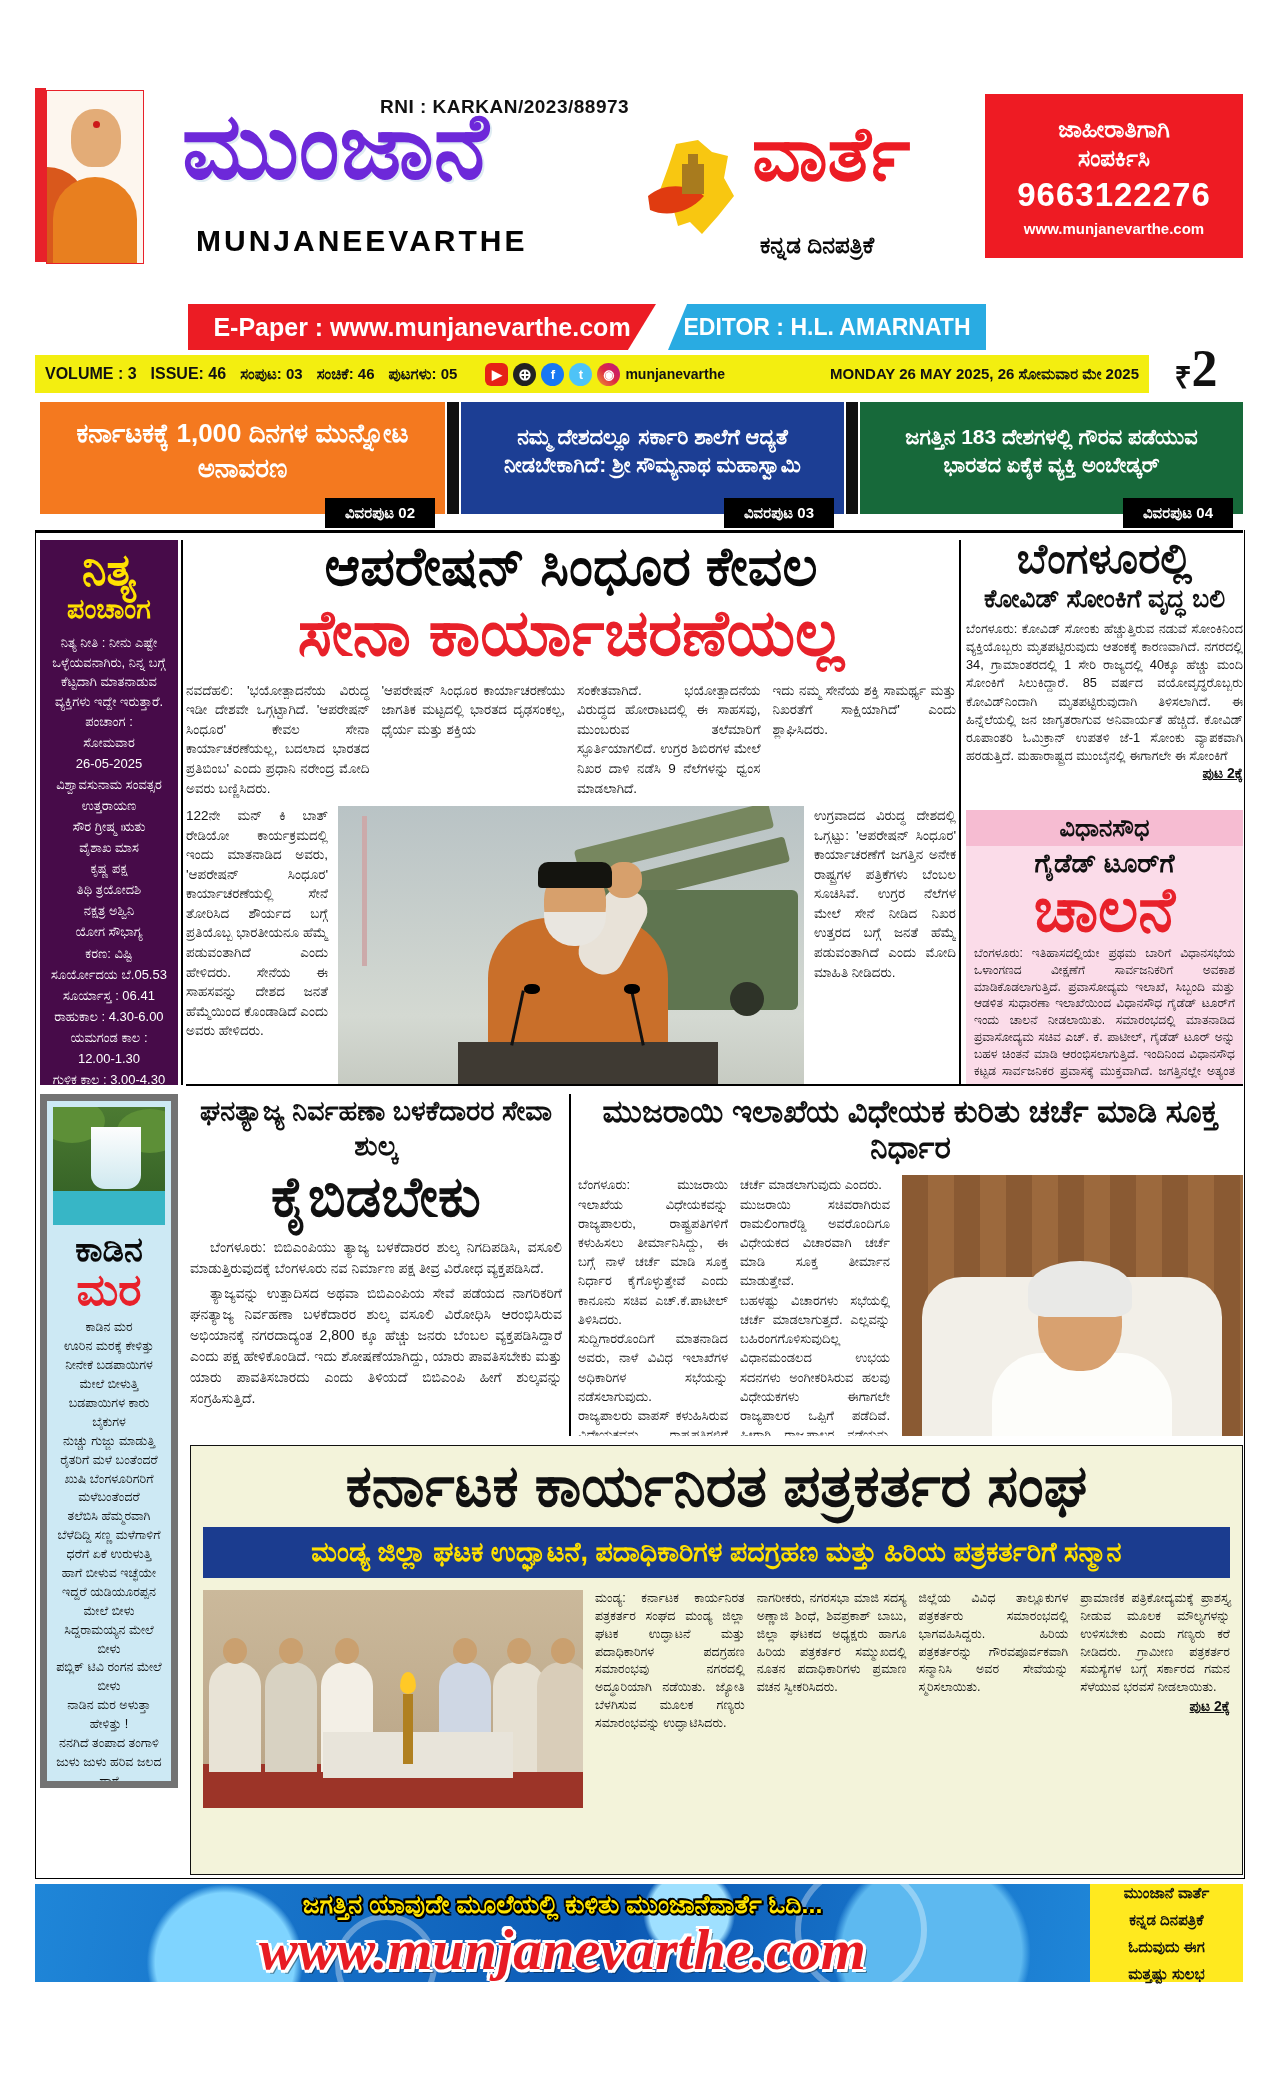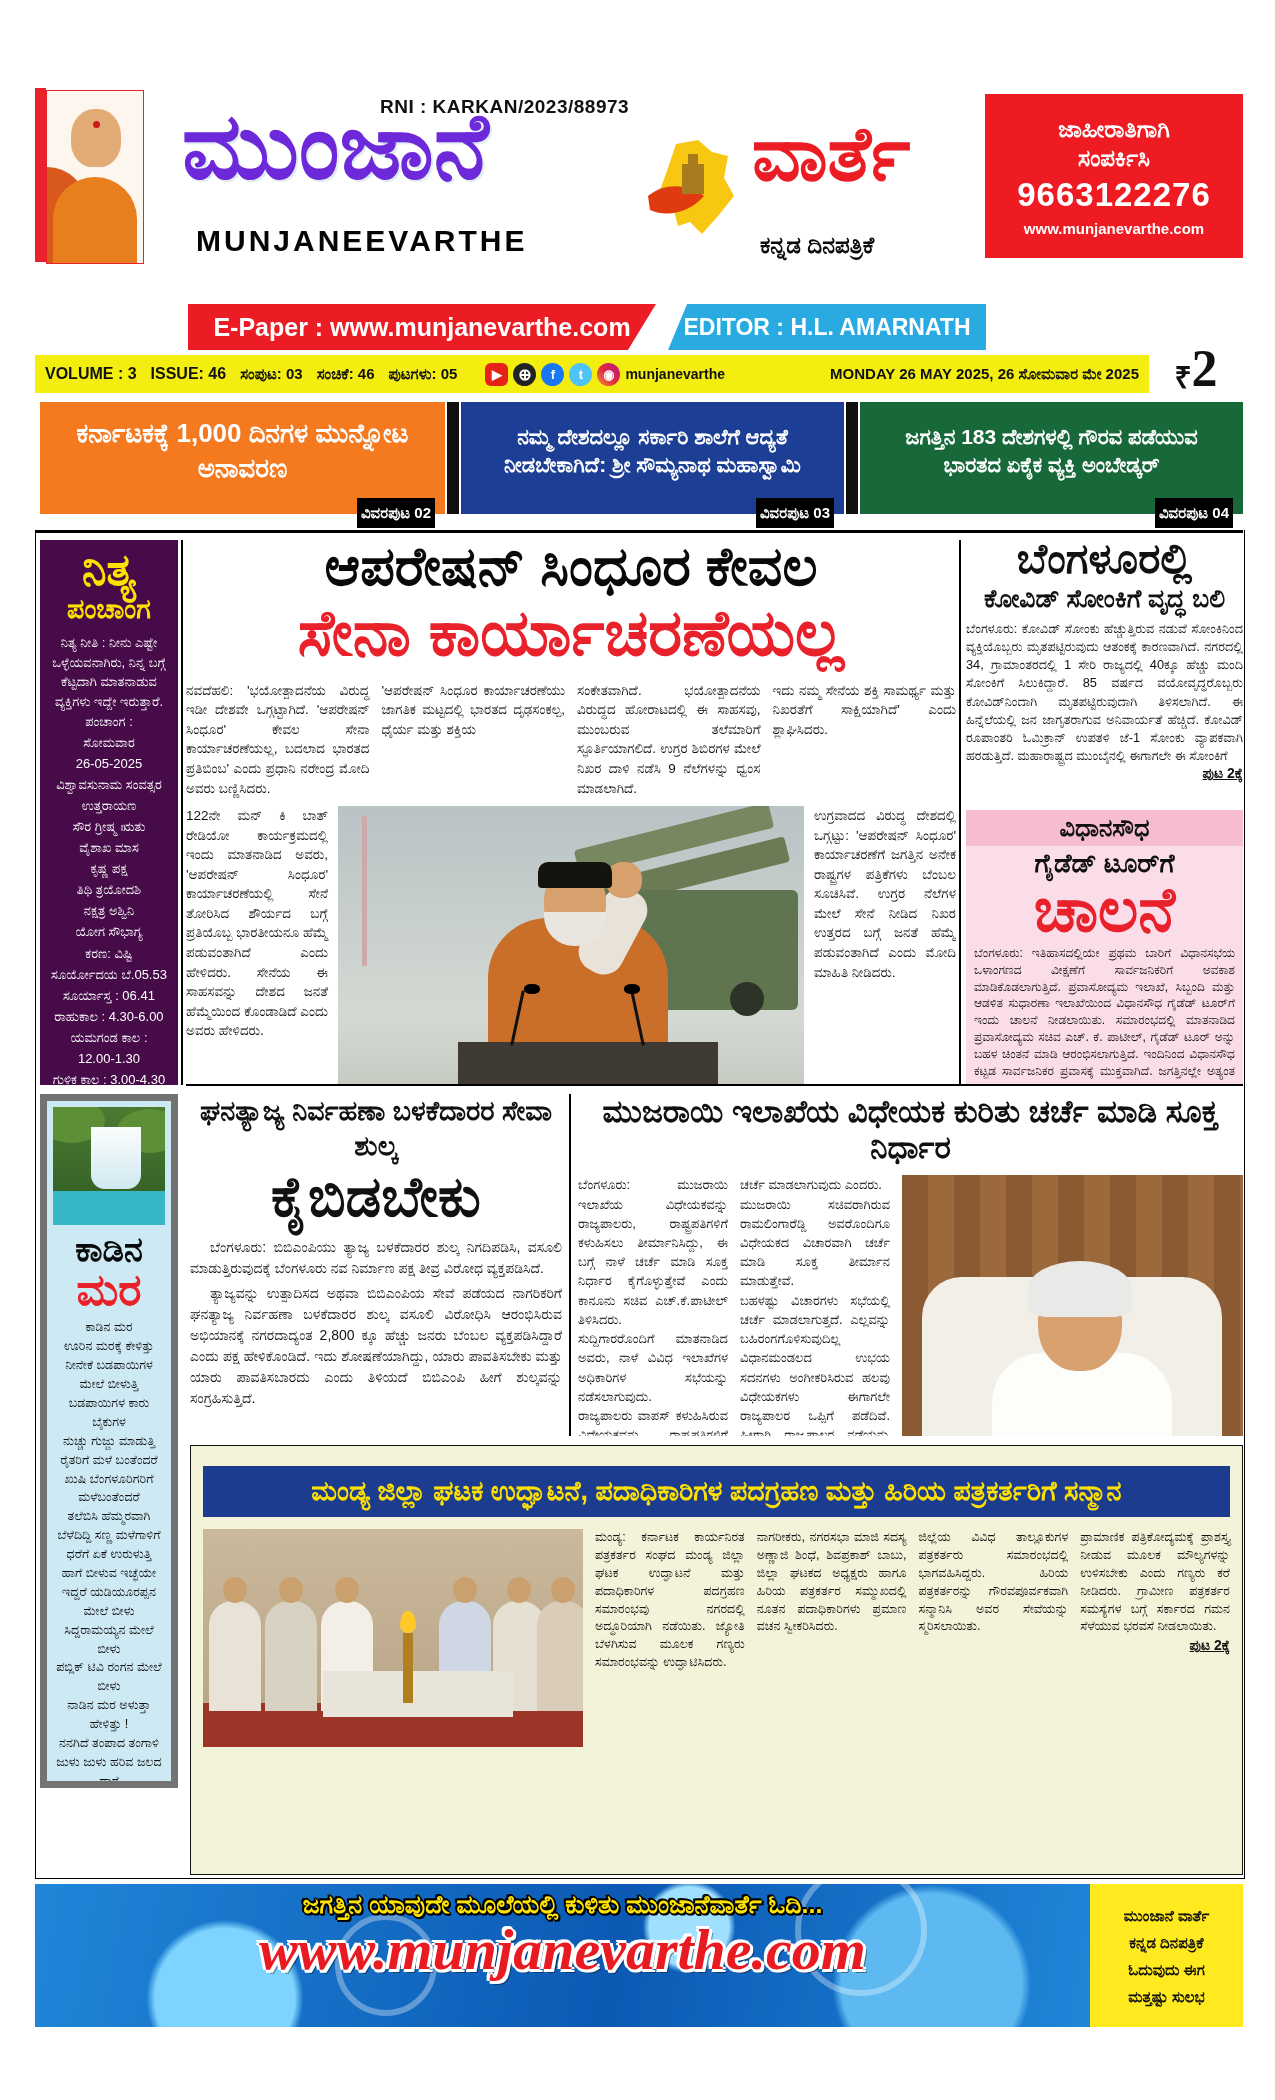--- a/index.html
+++ b/index.html
@@ -56,21 +56,21 @@
 
   
   .promo{top:402px;height:112px;color:#fff;display:flex;align-items:center;justify-content:center;
          padding:6px 14px 20px 14px;box-sizing:border-box;font-weight:bold;text-align:center;line-height:1.35;}
   .promo.p0{left:40px;width:405px;background:#f4791f;font-size:26px;}
   .promo.p1{left:461px;width:383px;background:#1c3e94;font-size:21px;}
   .promo.p2{left:860px;width:383px;background:#17693a;font-size:21px;}
   .psep{top:402px;width:12px;height:112px;background:#101010;}
   .psep.s0{left:447px;} .psep.s1{left:846px;}
   .ptag{position:absolute;right:10px;bottom:-14px;background:#000;color:#fff;font-size:15px;font-weight:bold;
-        padding:5px 4px;}
+        padding:5px 20px;}
   .toprule{left:35px;top:530px;width:1208px;height:3px;background:#000;}
   .frame{left:35px;top:530px;width:1208px;height:1348px;border-left:1.5px solid #000;border-right:1.5px solid #000;
          border-bottom:1.5px solid #000;pointer-events:none;}
 
   
   .panch{left:40px;top:540px;width:138px;height:545px;background:#470b49;color:#fff;overflow:hidden;
          display:flex;flex-direction:column;align-items:center;padding:8px 6px;box-sizing:border-box;}
   .panch .h1{color:#ffe100;font-size:44px;font-weight:bold;line-height:1.0;}
   .panch .h2{color:#ffe100;font-size:27px;font-weight:bold;margin:2px 0 8px 0;}
   .panch .niti{font-size:13px;line-height:1.5;text-align:center;}
@@ -156,21 +156,21 @@
         box-sizing:border-box;overflow:hidden;padding:6px;text-align:center;}
   .wfall{position:relative;width:100%;height:118px;overflow:hidden;background:linear-gradient(#4c7a32,#2f5c23);}
   .wfall .water{position:absolute;left:38px;top:20px;width:50px;height:62px;background:linear-gradient(#fdfdfd,#cfe9f0);border-radius:0 0 14px 14px;}
   .wfall .pool{position:absolute;left:0;bottom:0;width:100%;height:34px;background:#37b6c6;}
   .wfall .bush{position:absolute;width:66px;height:44px;background:#5d8f37;border-radius:50%;}
   .poem .h1{font-size:34px;font-weight:800;color:#0a0a0a;line-height:1.1;margin-top:6px;}
   .poem .h2{font-size:44px;font-weight:800;color:#e8212a;line-height:1.0;margin-bottom:6px;}
   .poem .body{font-size:12.6px;line-height:1.5;}
 
   
-  .footer{left:35px;top:1884px;width:1208px;height:143px;display:flex;}
+  .footer{left:35px;top:1884px;width:1208px;height:98px;display:flex;}
   .fbanner{position:relative;width:1055px;height:100%;overflow:hidden;
      background:
        radial-gradient(circle at 18% 80%, #7fd4ff 0 8%, transparent 9%),
        radial-gradient(circle at 62% 30%, #9fe0ff 0 6%, transparent 7%),
        radial-gradient(circle at 85% 70%, #5db9f0 0 10%, transparent 11%),
        linear-gradient(100deg,#1f86d8,#0c59b4 55%,#1f86d8);}
   .fbanner .ring{position:absolute;border:6px solid #ffffff55;border-radius:50%;}
   .fbanner .tag{position:relative;margin-top:6px;text-align:center;font-size:25px;font-weight:800;color:#ffe400;
       text-shadow:-2px 0 #000,2px 0 #000,0 -2px #000,0 2px #000,2px 2px #000,-2px -2px #000;}
   .fbanner .url{position:relative;text-align:center;font-family:"Liberation Serif",serif;font-style:italic;
@@ -393,20 +393,21 @@
 ನನಗಿದೆ ತಂಪಾದ ತಂಗಾಳಿ
 ಜುಳು ಜುಳು ಹರಿವ ಜಲದ
 ದಾರೆ
 ನನಗಿಲ್ಲಿದೆ ಮಾಲಿನ್ಯದ ದಟ್ಟ
 ಹೊಗೆ ಪುರುಷ ಮಹಾಶಯರ
 ಮೂತ್ರ ವಿಸರ್ಜನೆ !!</div>
 
   </div>
 
   <div class="abs journo">
+    <div class="h1">ಕರ್ನಾಟಕ ಕಾರ್ಯನಿರತ ಪತ್ರಕರ್ತರ ಸಂಘ</div>
     <div class="strip">ಮಂಡ್ಯ ಜಿಲ್ಲಾ ಘಟಕ ಉದ್ಘಾಟನೆ, ಪದಾಧಿಕಾರಿಗಳ ಪದಗ್ರಹಣ ಮತ್ತು ಹಿರಿಯ ಪತ್ರಕರ್ತರಿಗೆ ಸನ್ಮಾನ</div>
     <div class="row">
       <div class="jphoto">
         <div class="carpet"></div>
         <div class="p" style="left:6px;background:#e8e3d6;">
             <span class="hd"></span>
           </div>
         <div class="p" style="left:62px;background:#d8d2c2;">
             <span class="hd"></span>
           </div>

